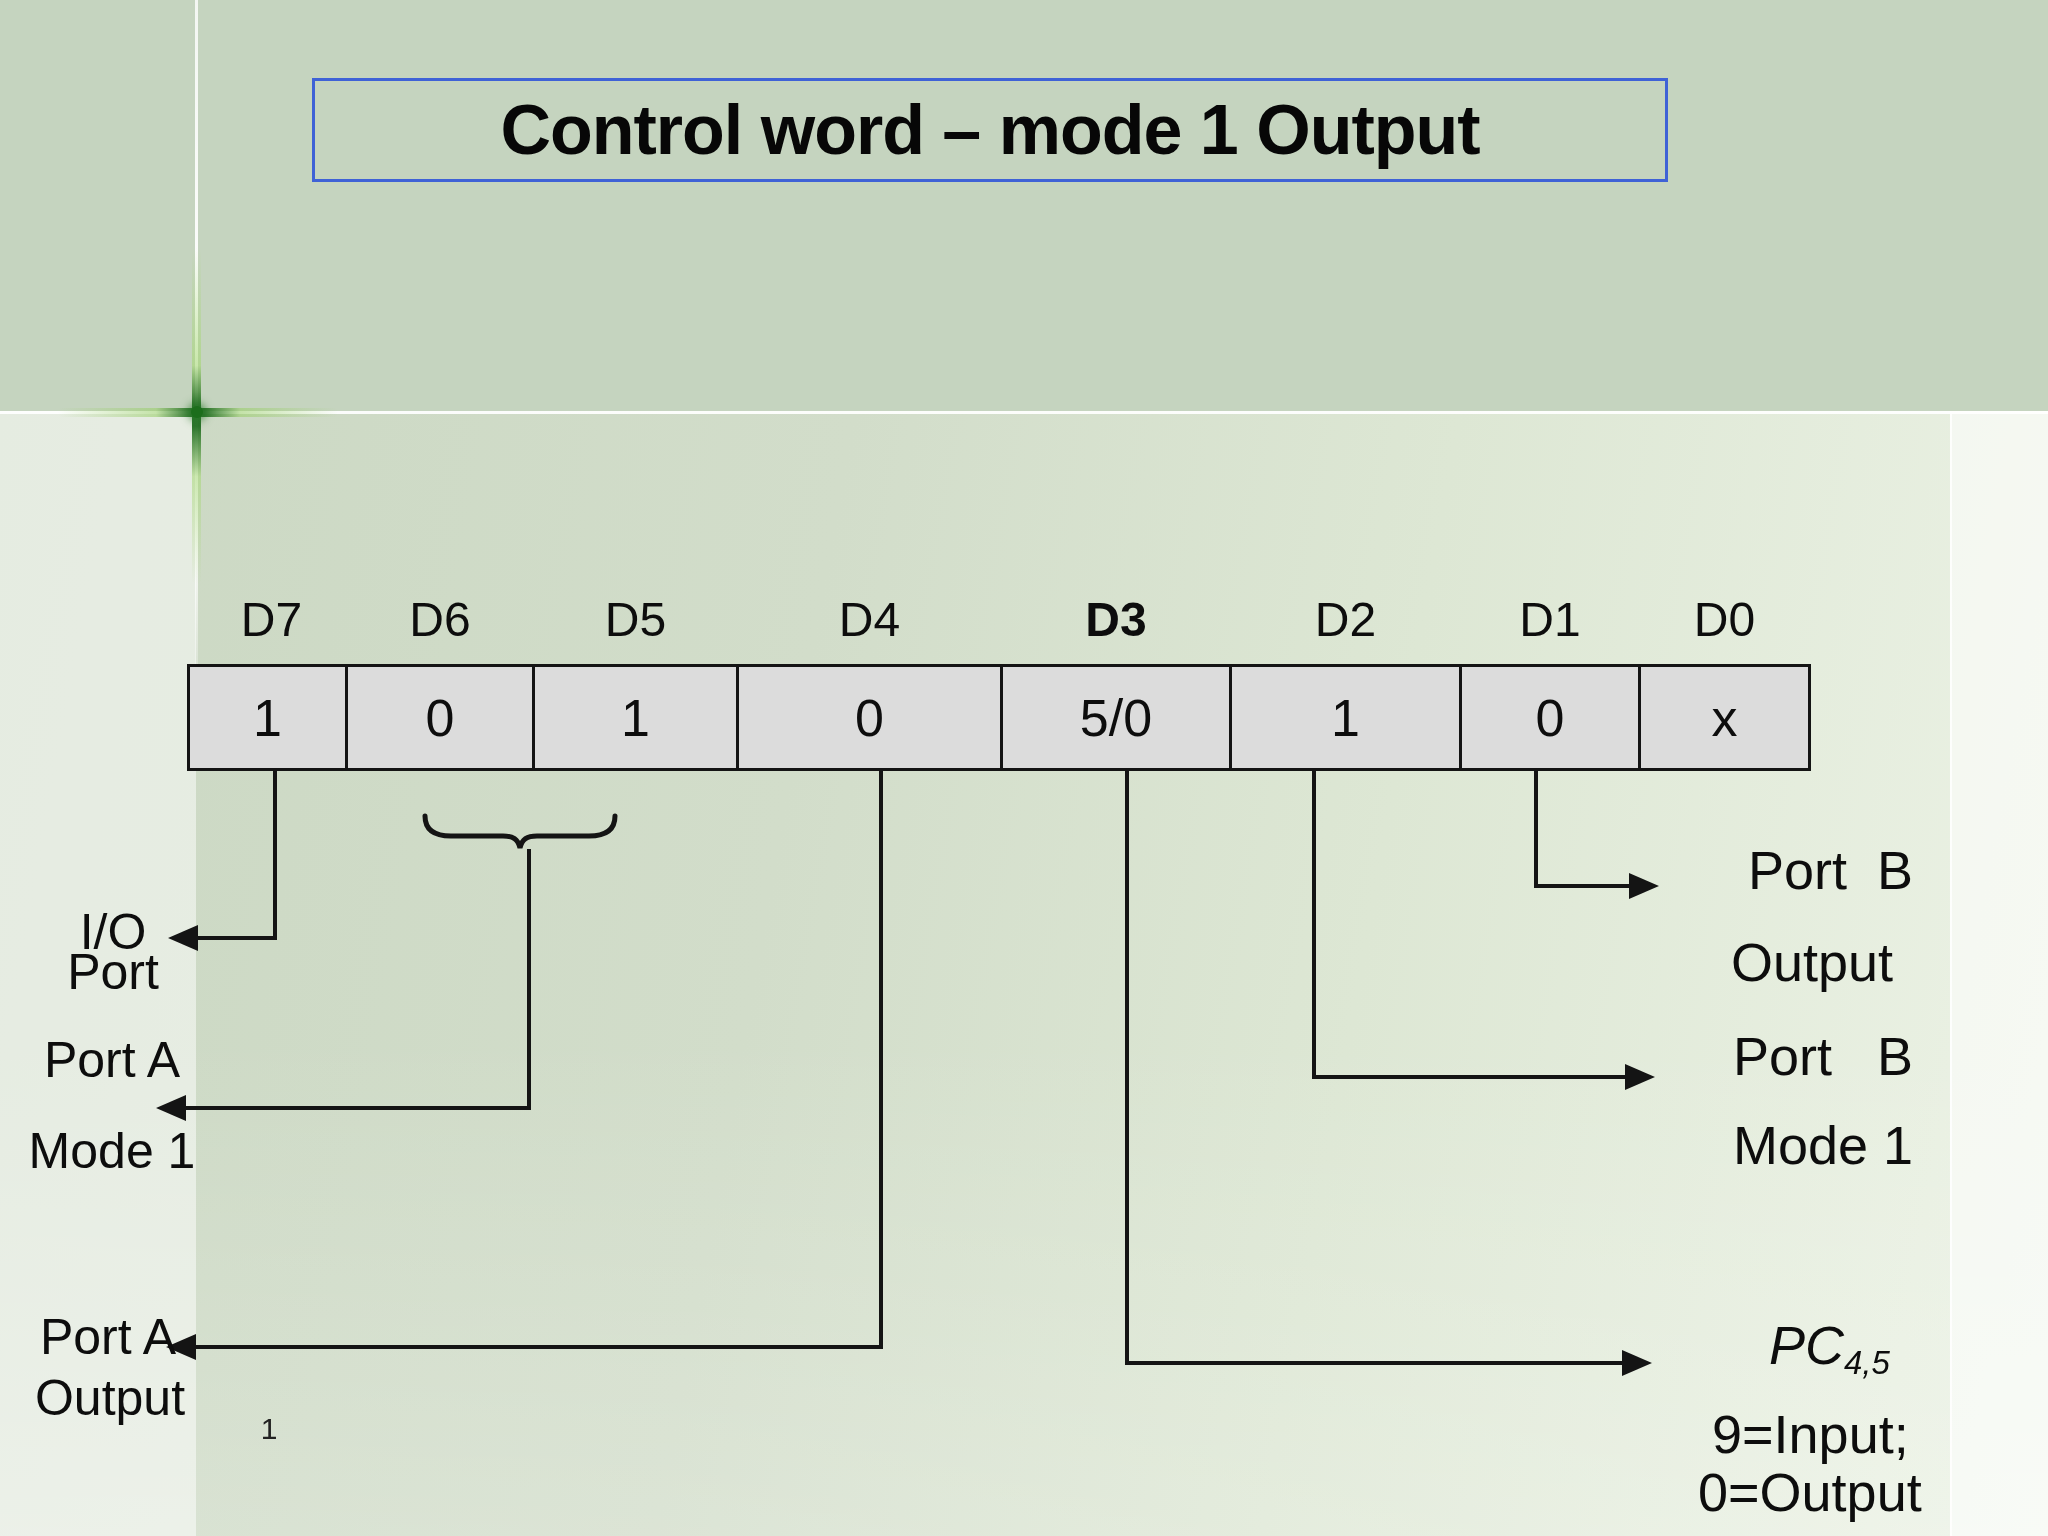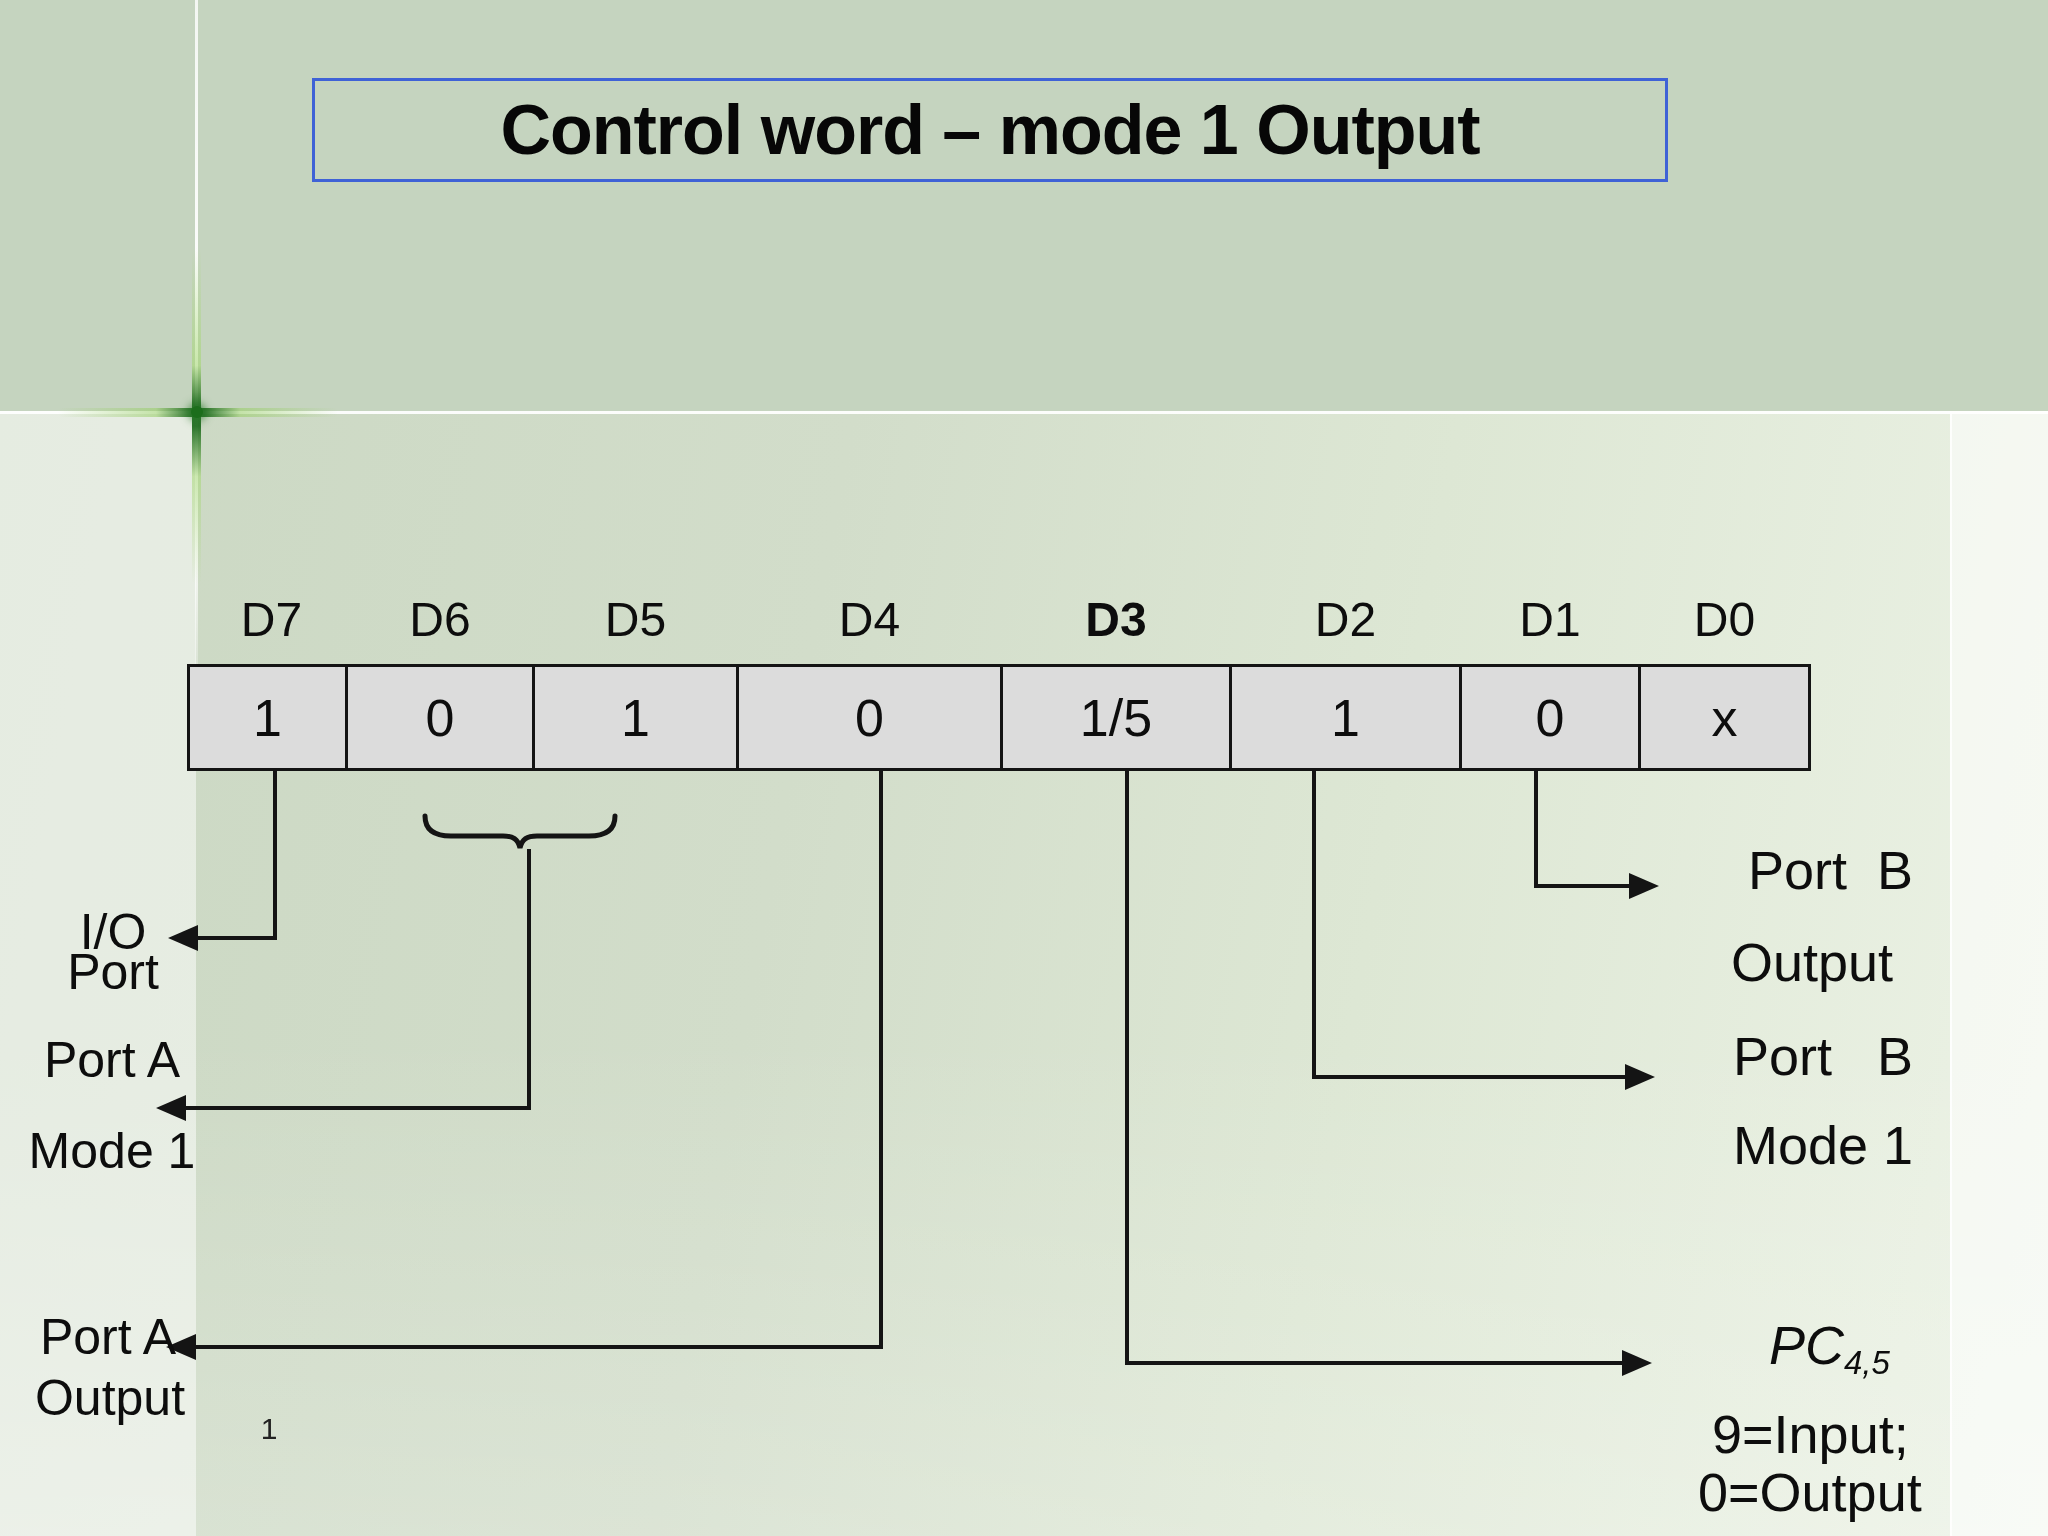--- a/index.html
+++ b/index.html
@@ -85,21 +85,21 @@
 <div class="abs bit-label" style="left:736px;width:267px;">D4</div>
 <div class="abs bit-label" style="left:1000px;width:232px;font-weight:bold;">D3</div>
 <div class="abs bit-label" style="left:1229px;width:233px;">D2</div>
 <div class="abs bit-label" style="left:1459px;width:182px;">D1</div>
 <div class="abs bit-label" style="left:1638px;width:173px;text-align:center;">D0</div>
 
 <div class="abs cell" style="left:187px;width:161px;">1</div>
 <div class="abs cell" style="left:345px;width:190px;">0</div>
 <div class="abs cell" style="left:532px;width:207px;">1</div>
 <div class="abs cell" style="left:736px;width:267px;">0</div>
-<div class="abs cell" style="left:1000px;width:232px;">1/5</div>
+<div class="abs cell" style="left:1000px;width:232px;">5/0</div>
 <div class="abs cell" style="left:1229px;width:233px;">1</div>
 <div class="abs cell" style="left:1459px;width:182px;">0</div>
 <div class="abs cell" style="left:1638px;width:173px;">x</div>
 
 <svg class="abs" style="left:421px;top:812px;" width="198" height="44" viewBox="0 0 198 44">
   <path d="M4,4 C4,18 14,24 30,24 L82,24 C92,24 97,27 99,36 C101,27 106,24 116,24 L168,24 C184,24 194,18 194,4" fill="none" stroke="#141414" stroke-width="5" stroke-linecap="round"></path>
 </svg>
 
 <div class="abs ln" style="left:273px;top:768px;width:4px;height:172px;"></div>
 <div class="abs ln" style="left:190px;top:936px;width:87px;height:4px;"></div>

